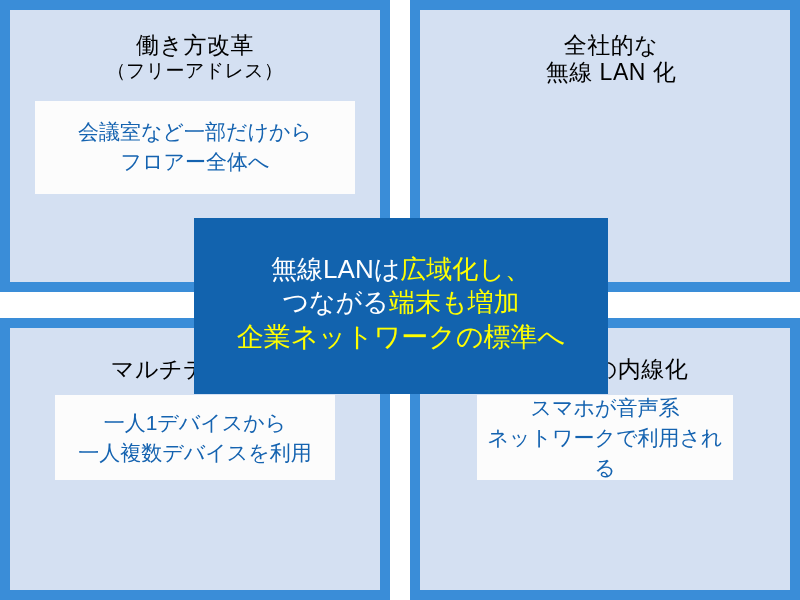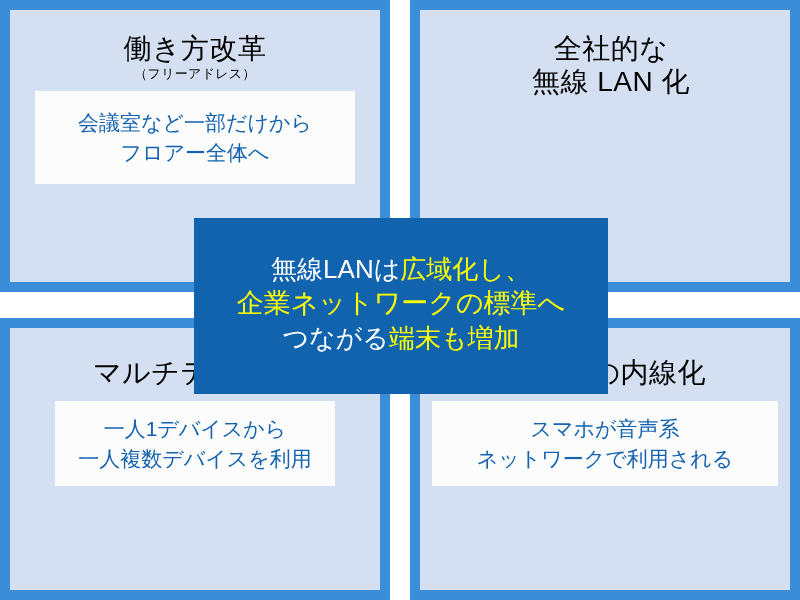--- a/index.html
+++ b/index.html
@@ -42,49 +42,49 @@
     line-height: 1.18;
     width: 100%;
   }
   .quad-tl .quad-head { margin-top: 22px; }
   .quad-tr .quad-head { margin-top: 22px; padding-left: 12px; }
   .quad-bl .quad-head { margin-top: 28px; }
   .quad-br .quad-head { margin-top: 28px; }
 
   .quad-title {
     display: block;
-    font-size: 28px;
+    font-size: 23px;
     letter-spacing: 0.5px;
     white-space: pre-line;
   }
   .quad-subtitle {
     display: block;
-    font-size: 13px;
+    font-size: 19px;
     letter-spacing: 0.3px;
     margin-top: 1px;
   }
 
   
   .card {
     background: #fcfcfc;
     color: #1563b0;
     text-align: center;
     font-size: 21px;
     line-height: 1.42;
     white-space: pre-line;
     display: flex;
     align-items: center;
     justify-content: center;
     box-sizing: border-box;
     padding: 6px 8px;
   }
-  .quad-tl .card { width: 320px; height: 93px; margin-top: 10px; }
+  .quad-tl .card { width: 320px; height: 93px; margin-top: 18px; }
   .quad-tr .card { width: 316px; height: 93px; margin-top: 10px; }
   .quad-bl .card { width: 280px; height: 85px; margin-top: 11px; }
-  .quad-br .card { width: 346px; height: 85px; margin-top: 11px; }
+  .quad-br .card { width: 256px; height: 85px; margin-top: 11px; }
 
   
   .center-box {
     position: absolute;
     left: 194px;
     top: 218px;
     width: 414px;
     height: 176px;
     background: #1263ae;
     display: flex;
@@ -139,17 +139,17 @@
     <div class="quad-head">
       <span class="quad-title">スマホの内線化</span>
       <span class="quad-subtitle"></span>
     </div>
     <div class="card">スマホが音声系
 ネットワークで利用される</div>
   </div>
 
   <div class="center-box">
     <div class="center-line l1"><span>無線LANは</span><span class="hl">広域化し、</span></div>
+    <div class="center-line l2"><span>つながる</span><span class="hl">端末も増加</span></div>
     <div class="center-line l3"><span class="hl">企業ネットワークの標準へ</span></div>
-    <div class="center-line l2"><span>つながる</span><span class="hl">端末も増加</span></div>
   </div>
 
 </div>
 
 </body></html>

